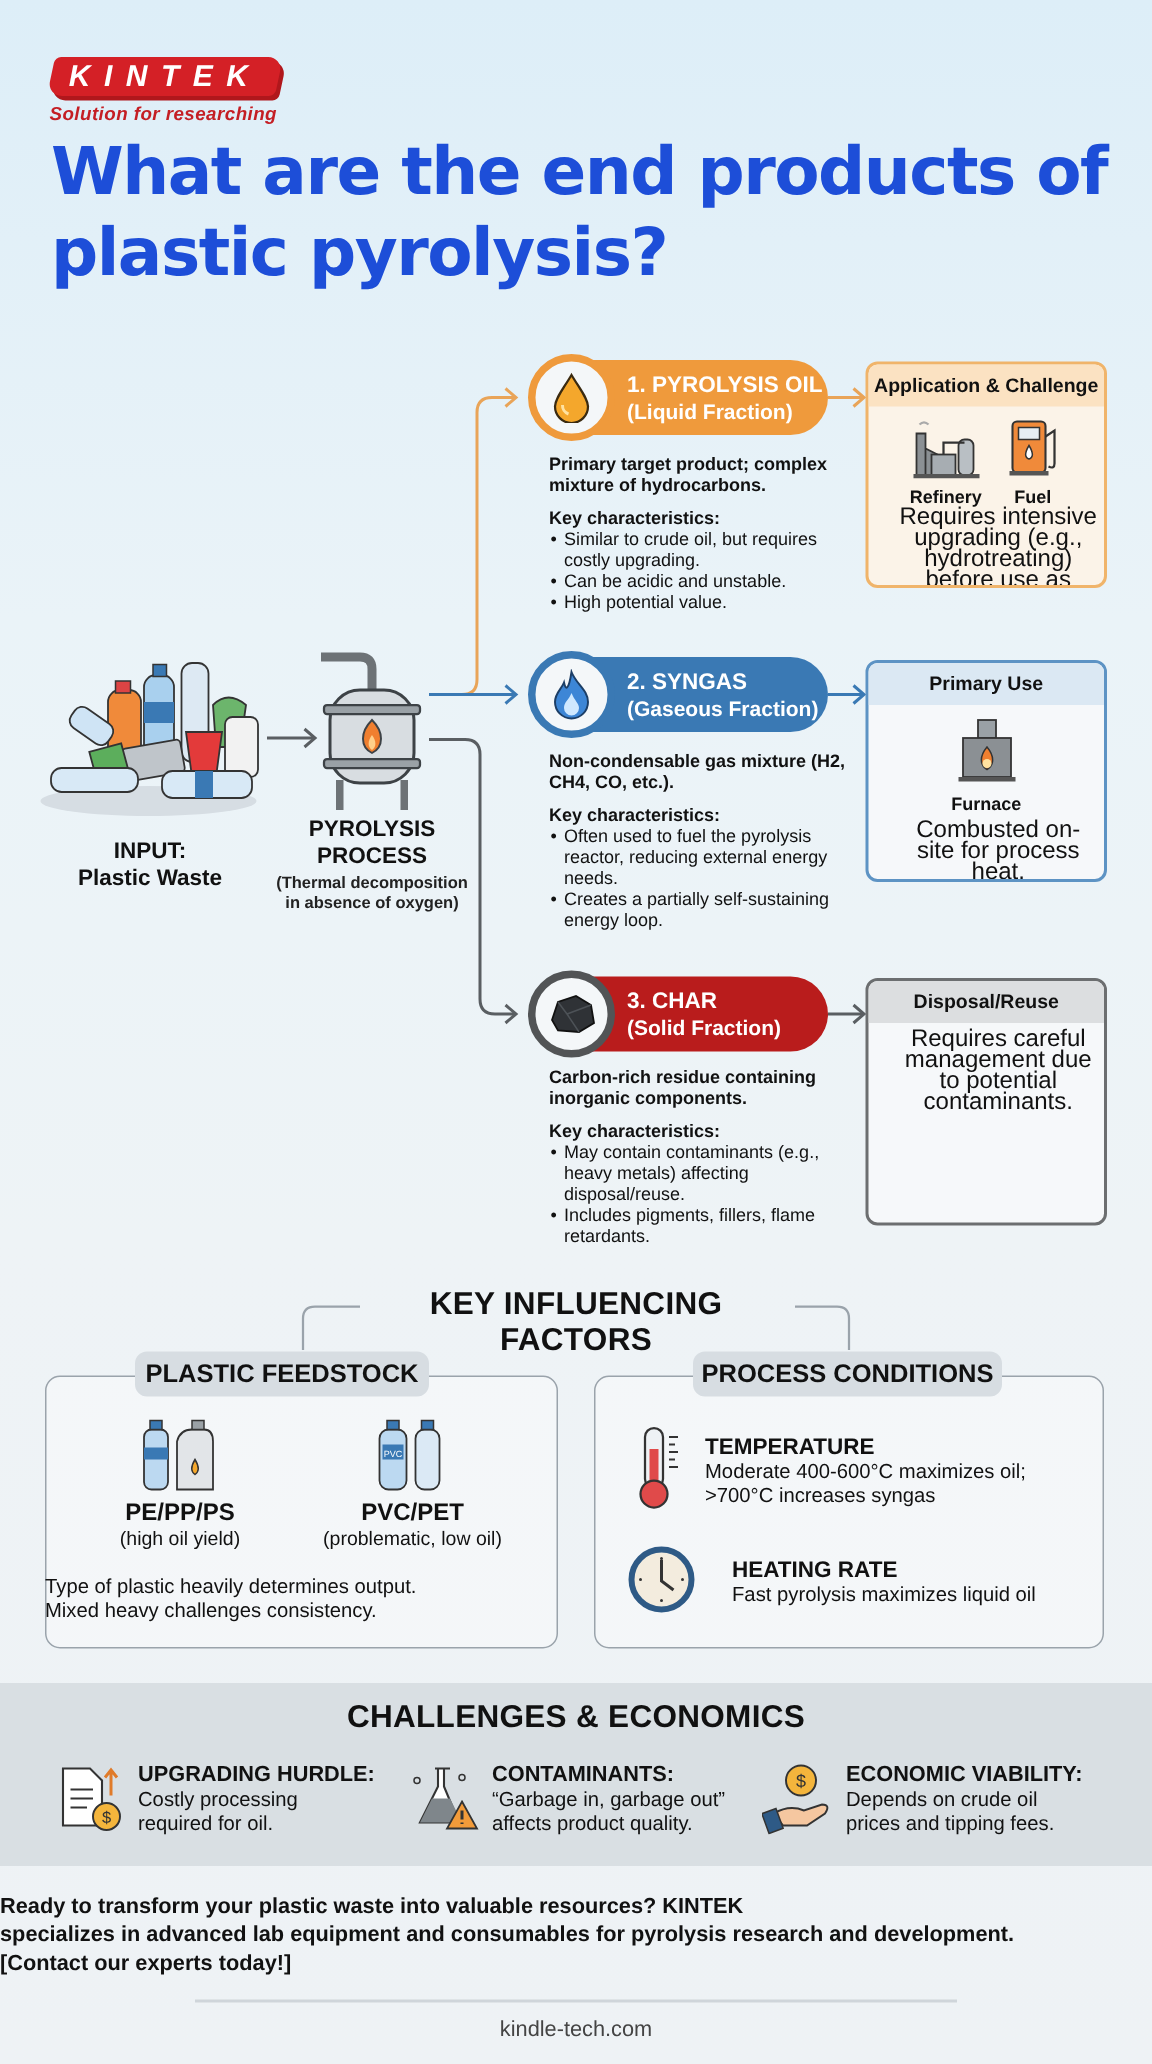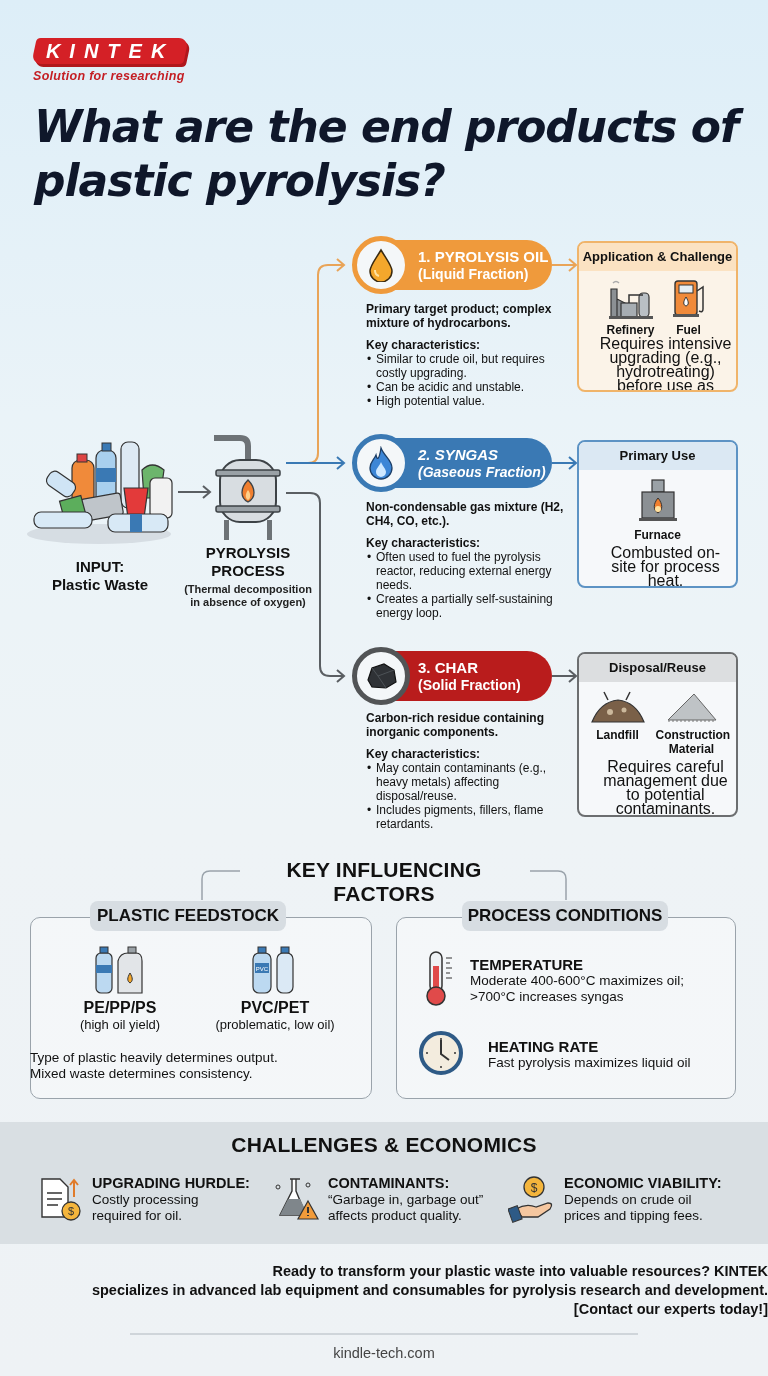--- a/index.html
+++ b/index.html
@@ -20,23 +20,23 @@
     box-shadow: 3px 3px 0 #b0171c;
     display: flex; align-items: center; justify-content: center;
   }
   .logo-text {
     color: #fff; font-weight: bold; font-style: italic; font-size: 20px;
     letter-spacing: 9px; transform: skewX(12deg);
   }
   .logo-tag { left: 33px; top: 69px; font-size: 12.5px; color: #c41e24; font-style: italic; font-weight: bold; letter-spacing: 0.3px; }
 
   .title {
-    left: 34px; top: 100px; width: 720px;
+    left: 34px; top: 88px; width: 720px;
     font-family: "DejaVu Sans", sans-serif; font-weight: bold;
-    font-size: 44px; line-height: 54px; color: #0f172a; letter-spacing: -1px; font-style: italic;
+    font-size: 44px; line-height: 54px; color: #1d4ed8; letter-spacing: -1px;
   }
 
   
   svg.lines { position: absolute; left: 0; top: 0; width: 768px; height: 1376px; pointer-events: none; }
 
   
   .label-bold { font-weight: bold; font-size: 15px; text-align: center; line-height: 18px; }
   .label-small { font-size: 11px; text-align: center; line-height: 13px; font-weight: bold; color: #222; }
 
   
@@ -45,21 +45,21 @@
     padding-left: 62px; color: #fff; font-weight: bold;
   }
   .pill .t1 { font-size: 15px; line-height: 18px; }
   .pill .t2 { font-size: 14px; line-height: 17px; }
   .pill-circle {
     position: absolute; left: -4px; top: -4px; width: 58px; height: 58px; border-radius: 50%;
     background: #f4f7f9; border: 5px solid; display: flex; align-items: center; justify-content: center;
   }
   .oil { background: #ef9a3c; }
   .oil .pill-circle { border-color: #ef9a3c; }
-  .gas { background: #3a79b4; font-style: italic; }
+  .gas { background: #3a79b4; }
   .gas .pill-circle { border-color: #3a79b4; }
   .char { background: #b91c1c; }
   .char .pill-circle { border-color: #525456; }
 
   .desc { font-size: 12px; line-height: 14px; color: #111; }
   .desc .lead { font-weight: bold; margin-bottom: 8px; }
   .desc .kh { font-weight: bold; }
   .desc ul { list-style: none; }
   .desc li { padding-left: 10px; position: relative; }
   .desc li::before { content: "•"; position: absolute; left: 1px; }
@@ -90,21 +90,21 @@
   .f-sub { font-size: 13px; text-align: center; line-height: 15px; }
   .f-note { font-size: 13.5px; text-align: left; line-height: 16px; }
   .pc-h { font-weight: bold; font-size: 15px; line-height: 17px; }
   .pc-t { font-size: 13.5px; line-height: 16px; }
 
   
   .band { left: 0; top: 1122px; width: 768px; height: 122px; background: #d9dfe3; }
   .ch-h { font-weight: bold; font-size: 14.5px; line-height: 17px; }
   .ch-t { font-size: 13.5px; line-height: 16px; }
 
-  .cta { left: 0; width: 768px; text-align: right; font-weight: bold; font-size: 14.5px; line-height: 19px; }
+  .cta { left: 0; width: 768px; text-align: left; font-weight: bold; font-size: 14.5px; line-height: 19px; }
   .rule { left: 130px; top: 1333px; width: 508px; height: 2px; background: #cfd5da; }
   .site { left: 0; top: 1345px; width: 768px; text-align: center; font-size: 14.5px; color: #444; }
 </style>
 </head>
 <body>
 
 <div class="abs logo-badge">
   <span class="logo-text">KINTEK</span>
 </div>
 <div class="abs logo-tag">Solution for researching</div>
@@ -283,38 +283,20 @@
 <div class="abs desc" style="left:366px; top:711px; width:210px;">
   <div class="lead">Carbon-rich residue containing inorganic components.</div>
   <div class="kh">Key characteristics:</div>
   <ul>
     <li>May contain contaminants (e.g., heavy metals) affecting disposal/reuse.</li>
     <li>Includes pigments, fillers, flame retardants.</li>
   </ul>
 </div>
 <div class="abs side side-char" style="left:577px; top:652px; width:161px; height:165px;">
   <div class="hd">Disposal/Reuse</div>
-  <div class="ic-row" style="gap:8px;">
-    <div style="width:60px;">
-      <svg width="56" height="36" viewBox="0 0 56 36">
-          <path d="M2 34 Q10 14 28 12 Q46 14 54 34 Z" fill="#7a6048" stroke="#333" stroke-width="1.2"></path>
-          <circle cx="20" cy="24" r="3" fill="#cbb89c"></circle>
-          <circle cx="34" cy="22" r="2.5" fill="#cbb89c"></circle>
-          <path d="M18 12 L14 4 M36 12 L40 4" stroke="#333" stroke-width="1.5"></path>
-        </svg>
-      <div class="ic-lbl">Landfill</div>
-    </div>
-    <div style="width:72px;">
-      <svg width="56" height="36" viewBox="0 0 56 36">
-          <path d="M4 32 L30 6 L52 32 Z" fill="#bfc3c6" stroke="#666" stroke-width="1"></path>
-          <path d="M4 33 H52" stroke="#777" stroke-width="1" stroke-dasharray="2 2"></path>
-        </svg>
-      <div class="ic-lbl">Construction Material</div>
-    </div>
-  </div>
   <div class="txt" style="margin-top:4px;">Requires careful management due to potential contaminants.</div>
 </div>
 
 <div class="abs sec-title" style="left:234px; top:858px; width:300px;">KEY INFLUENCING FACTORS</div>
 
 <div class="abs fbox" style="left:30px; top:917px; width:342px; height:182px;"></div>
 <div class="abs ftag" style="left:90px; top:901px; width:196px;">PLASTIC FEEDSTOCK</div>
 <div class="abs" style="left:60px; top:945px; width:120px; text-align:center;">
   <svg width="60" height="50" viewBox="0 0 60 50">
       <rect x="6" y="8" width="16" height="40" rx="5" fill="#bcd9f1" stroke="#333" stroke-width="1.2"></rect>
@@ -334,21 +316,21 @@
       <rect x="10" y="18" width="14" height="10" fill="#3a79b4"></rect>
       <text x="17" y="26" font-size="6" fill="#fff" text-anchor="middle" font-family="Liberation Sans, sans-serif">PVC</text>
       <rect x="32" y="8" width="16" height="40" rx="6" fill="#dbe9f5" stroke="#333" stroke-width="1.2"></rect>
       <rect x="36" y="2" width="8" height="6" fill="#3a79b4" stroke="#333"></rect>
     </svg>
   <div class="f-lbl">PVC/PET</div>
   <div class="f-sub">(problematic, low oil)</div>
 </div>
 <div class="abs f-note" style="left:30px; top:1050px; width:342px;">
   <div>Type of plastic heavily determines output.</div>
-  <div>Mixed waste determines consistency.</div>
+  <div>Mixed heavy challenges consistency.</div>
 </div>
 
 <div class="abs fbox" style="left:396px; top:917px; width:340px; height:182px;"></div>
 <div class="abs ftag" style="left:462px; top:901px; width:206px;">PROCESS CONDITIONS</div>
 <div class="abs" style="left:420px; top:950px; width:310px; display:flex; gap:10px;">
   <svg width="40" height="58" viewBox="0 0 40 58">
       <rect x="10" y="2" width="12" height="40" rx="6" fill="#eef2f5" stroke="#333" stroke-width="1.5"></rect>
       <rect x="13" y="16" width="6" height="28" fill="#e04a4a"></rect>
       <circle cx="16" cy="46" r="9" fill="#e04a4a" stroke="#333" stroke-width="1.5"></circle>
       <path d="M26 8 H32 M26 13 H30 M26 18 H32 M26 23 H30 M26 28 H32" stroke="#333" stroke-width="1.2"></path>

